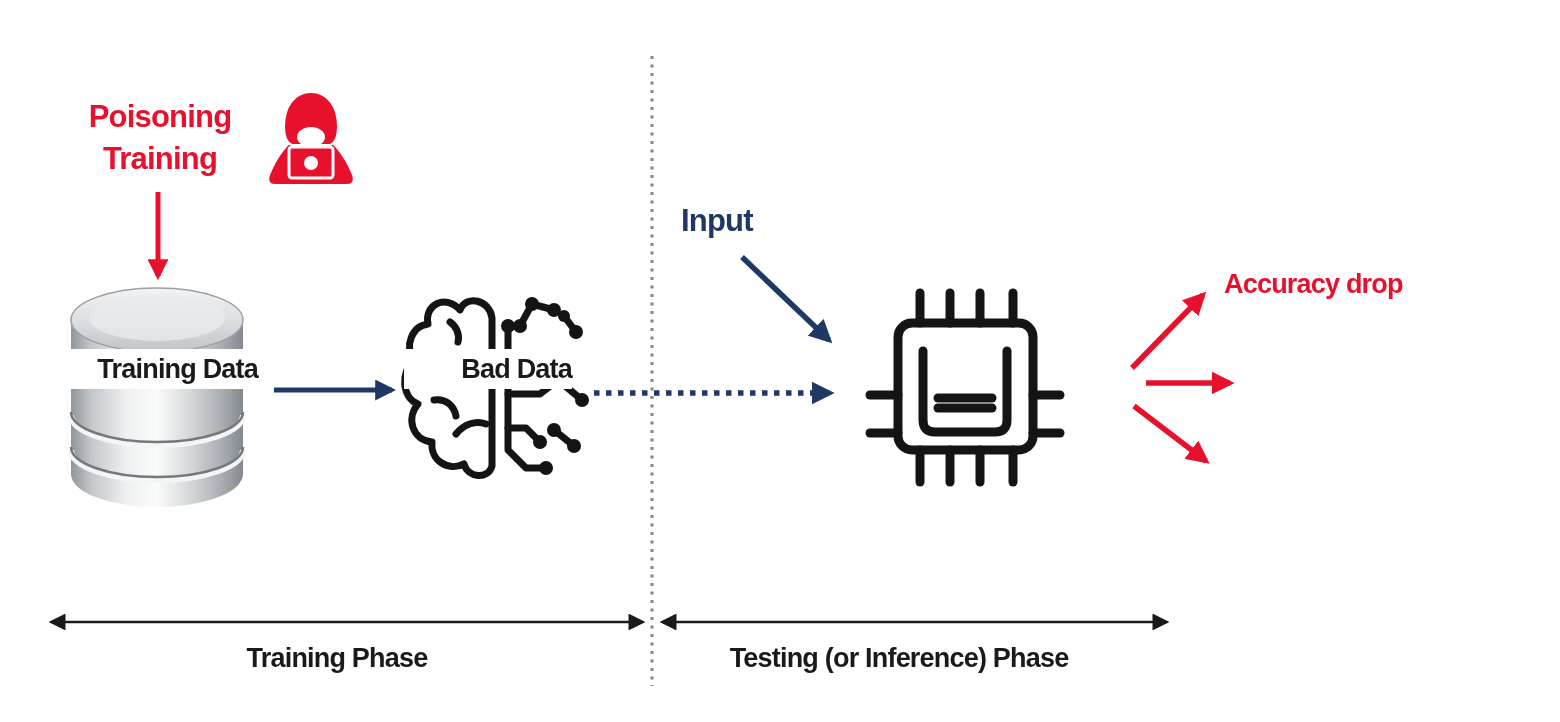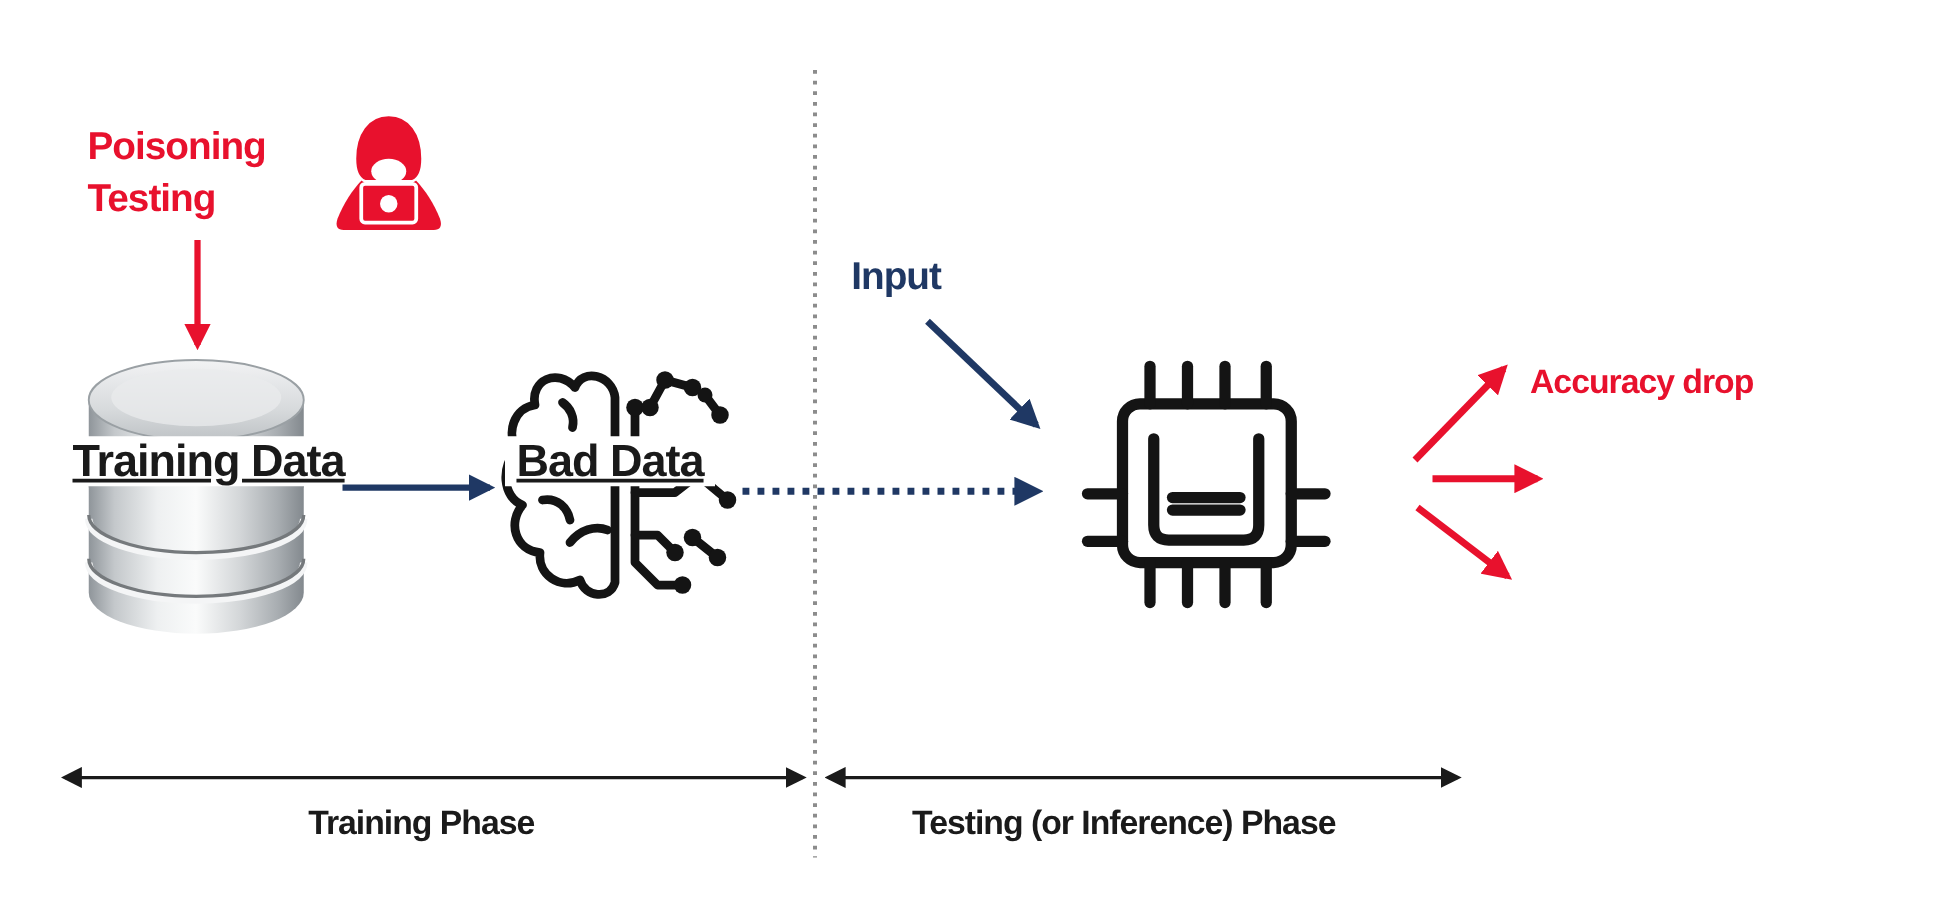--- a/index.html
+++ b/index.html
@@ -18,32 +18,32 @@
   }
   .abs{position:absolute;}
   .lbl{
     position:absolute;
     font-weight:700;
     color:var(--ink);
     letter-spacing:-0.8px;
     white-space:nowrap;
   }
   .node-lbl{
-    font-size:36px;
+    font-size:27px;
     line-height:40px;
-    text-align:center;
+    text-align:right;
     background:#ffffff;
-    text-decoration:underline;
-  }
-  .red-lbl{color:var(--red);font-size:27px;line-height:36px;margin-top:21px;}
+  }
+  .red-lbl{color:var(--red);font-size:27px;line-height:36px;}
   .navy-lbl{color:var(--navy);font-size:31px;line-height:36px;}
   .phase-lbl{font-size:27px;line-height:36px;text-align:center;}
   .poison-lbl{
     color:var(--red);
     font-size:31px;line-height:42px;
+    text-align:center;
   }
   svg.arrow{position:absolute;overflow:visible;}
   svg.icon{position:absolute;overflow:visible;}
 </style>
 </head>
 <body>
 
 <div id="canvas">
 
   <svg width="0" height="0" class="abs" aria-hidden="true">
@@ -59,21 +59,21 @@
       </marker>
     </defs>
   </svg>
 
   <svg class="arrow" style="left:642px;top:56px" width="20" height="630">
     <line x1="10" y1="0" x2="10" y2="630" style="stroke:var(--divider)" stroke-width="3.2" stroke-dasharray="3 5.5"></line>
   </svg>
 
   <div class="lbl poison-lbl" style="left:70px;top:96px;width:180px">
     <div>Poisoning</div>
-    <div>Testing</div>
+    <div>Training</div>
   </div>
 
   <svg class="icon" style="left:256px;top:90px" width="110" height="100" viewBox="0 0 110 100">
     <path d="M55 40 C42 43 24 60 14 85 C12 91 14 94 19 94 L91 94 C96 94 98 91 96 85 C86 60 68 43 55 40 Z" style="fill:var(--red)"></path>
     <path d="M55 2 C38 2 28 17 28 37 C28 47 31 53 36 55 L74 55 C79 53 82 47 82 37 C82 17 72 2 55 2 Z" style="fill:var(--red)" stroke="#ffffff" stroke-width="2"></path>
     <ellipse cx="55" cy="47" rx="14" ry="10" fill="#ffffff"></ellipse>
     <rect x="33" y="57" width="44" height="31" rx="3" style="fill:var(--red)" stroke="#ffffff" stroke-width="3"></rect>
     <circle cx="55" cy="73" r="7" fill="#ffffff"></circle>
   </svg>
 

